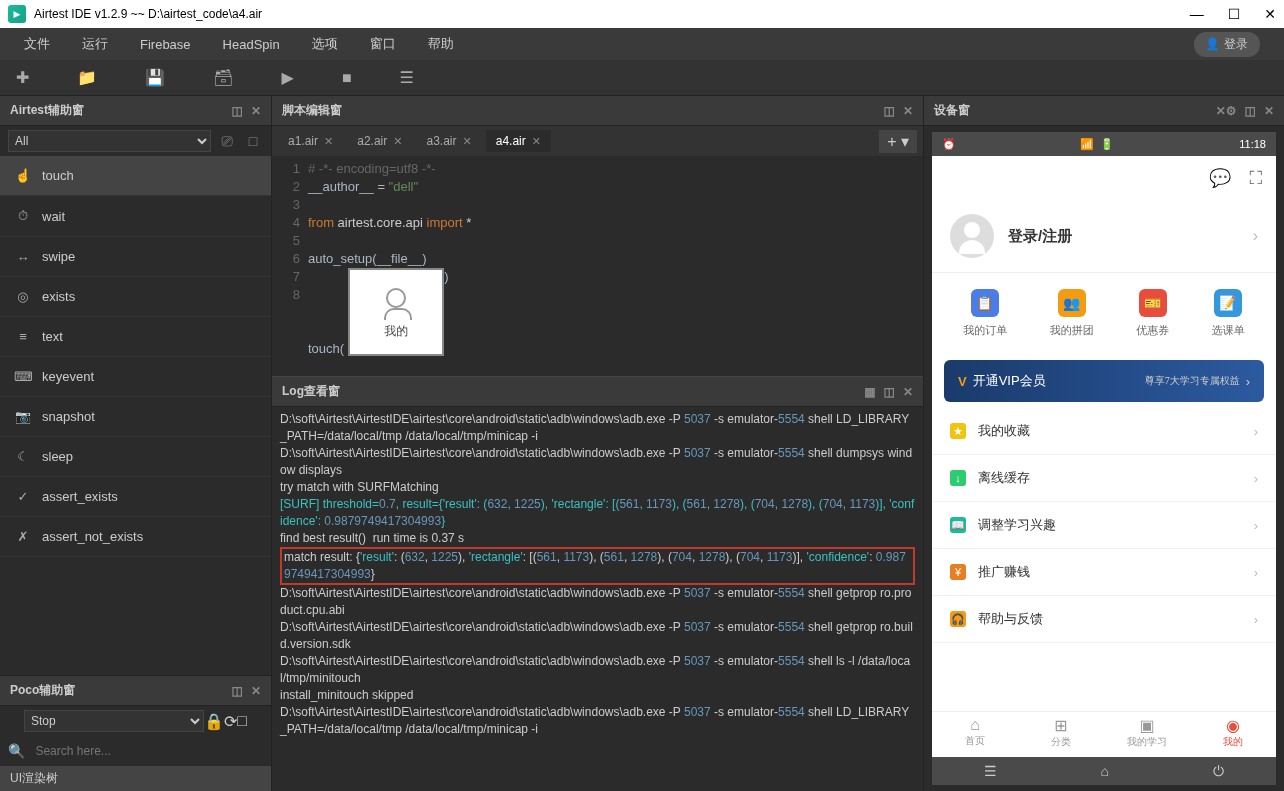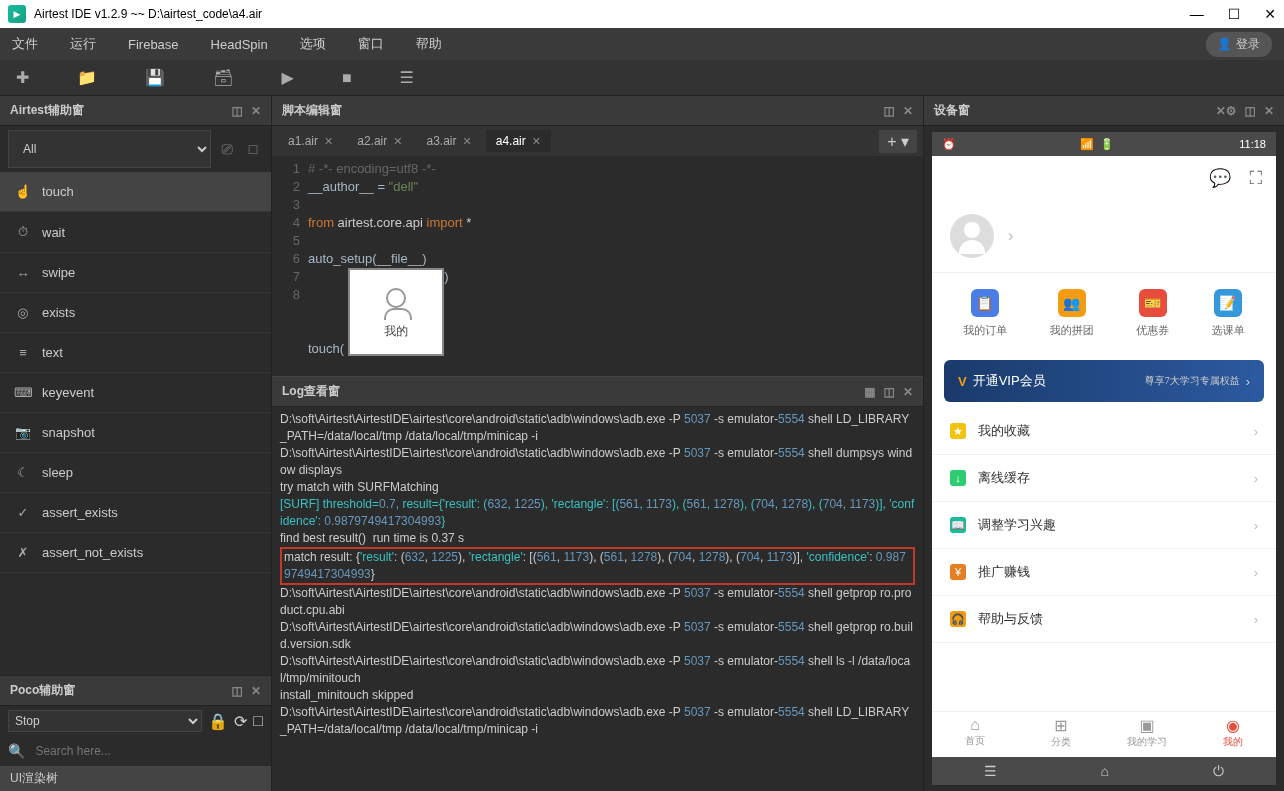--- a/index.html
+++ b/index.html
@@ -2,40 +2,40 @@
 <html><head>
 <meta charset="utf-8">
 <style>
 * { margin: 0; padding: 0; box-sizing: border-box; font-family: -apple-system, "Segoe UI", sans-serif; }
 body { width: 1284px; height: 791px; background: #2b2b2b; color: #ccc; overflow: hidden; display: flex; flex-direction: column; }
 .titlebar { height: 28px; background: #fff; color: #000; display: flex; align-items: center; padding: 0 8px; font-size: 12px; justify-content: space-between; }
 .titlebar .logo { width: 18px; height: 18px; background: linear-gradient(135deg,#1abc9c,#16a085); border-radius: 3px; margin-right: 8px; display: flex; align-items: center; justify-content: center; }
 .titlebar .logo::before { content: "▶"; color: #fff; font-size: 9px; }
 .titlebar-controls { margin-left: auto; display: flex; gap: 24px; font-size: 14px; }
 .titlebar-controls span { cursor: pointer; }
-.menubar { height: 32px; background: #3a3a3a; display: flex; align-items: center; padding: 0 12px; gap: 32px; font-size: 13px; }
+.menubar { height: 32px; background: #3a3a3a; display: flex; align-items: center; padding: 0 24px; gap: 32px; font-size: 13px; }
 .menubar .login-btn { margin-left: auto; background: #555; padding: 4px 12px; border-radius: 12px; font-size: 12px; cursor: pointer; }
 .toolbar { height: 36px; background: #333; display: flex; align-items: center; padding: 0 16px; gap: 48px; font-size: 16px; border-bottom: 1px solid #222; }
 .toolbar span { cursor: pointer; color: #aaa; }
 .main { flex: 1; display: flex; overflow: hidden; }
 .left-col { width: 272px; display: flex; flex-direction: column; border-right: 1px solid #222; }
 .mid-col { flex: 1; display: flex; flex-direction: column; border-right: 1px solid #222; }
 .right-col { width: 360px; display: flex; flex-direction: column; }
 .panel-header { height: 30px; background: #3a3a3a; display: flex; align-items: center; padding: 0 10px; font-size: 12px; font-weight: bold; border-bottom: 1px solid #222; }
 .panel-header .panel-icons { margin-left: auto; display: flex; gap: 8px; font-size: 12px; color: #888; }
 .panel-header .panel-icons span { cursor: pointer; }
 .filter-row { display: flex; align-items: center; padding: 4px 8px; gap: 6px; background: #2b2b2b; }
-.filter-row select { flex: 1; background: #333; color: #ccc; border: 1px solid #444; font-size: 12px; padding: 10px; }
+.filter-row select { flex: 1; background: #333; color: #ccc; border: 1px solid #444; font-size: 12px; padding: 2px; }
 .filter-row .icon-btn { width: 20px; height: 20px; color: #888; cursor: pointer; font-size: 14px; display: flex; align-items: center; justify-content: center; }
 .op-list { flex: 1; overflow-y: auto; }
 .op-item { padding: 12px 14px; border-bottom: 1px solid #333; display: flex; align-items: center; gap: 10px; font-size: 13px; cursor: pointer; }
 .op-item.selected { background: #444; }
 .op-icon { width: 18px; text-align: center; color: #aaa; }
 .poco-panel { border-top: 1px solid #222; }
-.poco-row { display: flex; align-items: center; padding: 4px 8px; gap: 6px; }
+.poco-row { display: flex; align-items: center; padding: 4px 24px; }
 .poco-row select { flex: 1; background: #333; color: #ccc; border: 1px solid #444; padding: 2px; font-size: 12px; }
 .search-row { display: flex; align-items: center; padding: 4px 8px; gap: 6px; }
 .search-row input { flex: 1; background: #2b2b2b; border: none; color: #888; font-size: 12px; padding: 4px; }
 .search-icon { color: #888; font-size: 14px; }
 .ui-tree { padding: 4px 10px; background: #444; font-size: 12px; }
 .tabs { height: 30px; background: #333; display: flex; align-items: center; padding: 0 6px; gap: 4px; }
 .tab { padding: 4px 10px; font-size: 12px; color: #aaa; display: flex; align-items: center; gap: 6px; cursor: pointer; }
 .tab.active { background: #2b2b2b; color: #fff; }
 .tab .close { color: #888; font-size: 11px; }
 .tabs .add-tab { margin-left: auto; background: #444; padding: 2px 8px; cursor: pointer; }
@@ -282,20 +282,21 @@
         <span style="margin-left:auto">📶</span>
         <span>🔋</span>
         <span class="time">11:18</span>
       </div>
       <div class="dev-head">
         <span>💬</span>
         <span>⛶</span>
       </div>
       <div class="dev-profile">
         <div class="dev-avatar"></div>
+        <div class="dev-profile-text">登录/注册</div>
         <span class="chev">›</span>
       </div>
       <div class="dev-grid" id="dev-grid">
           <div class="dev-grid-item">
             <div class="dev-grid-icon" style="background:#4a7de8">📋</div>
             <div>我的订单</div>
           </div>
           <div class="dev-grid-item">
             <div class="dev-grid-icon" style="background:#f39c12">👥</div>
             <div>我的拼团</div>

